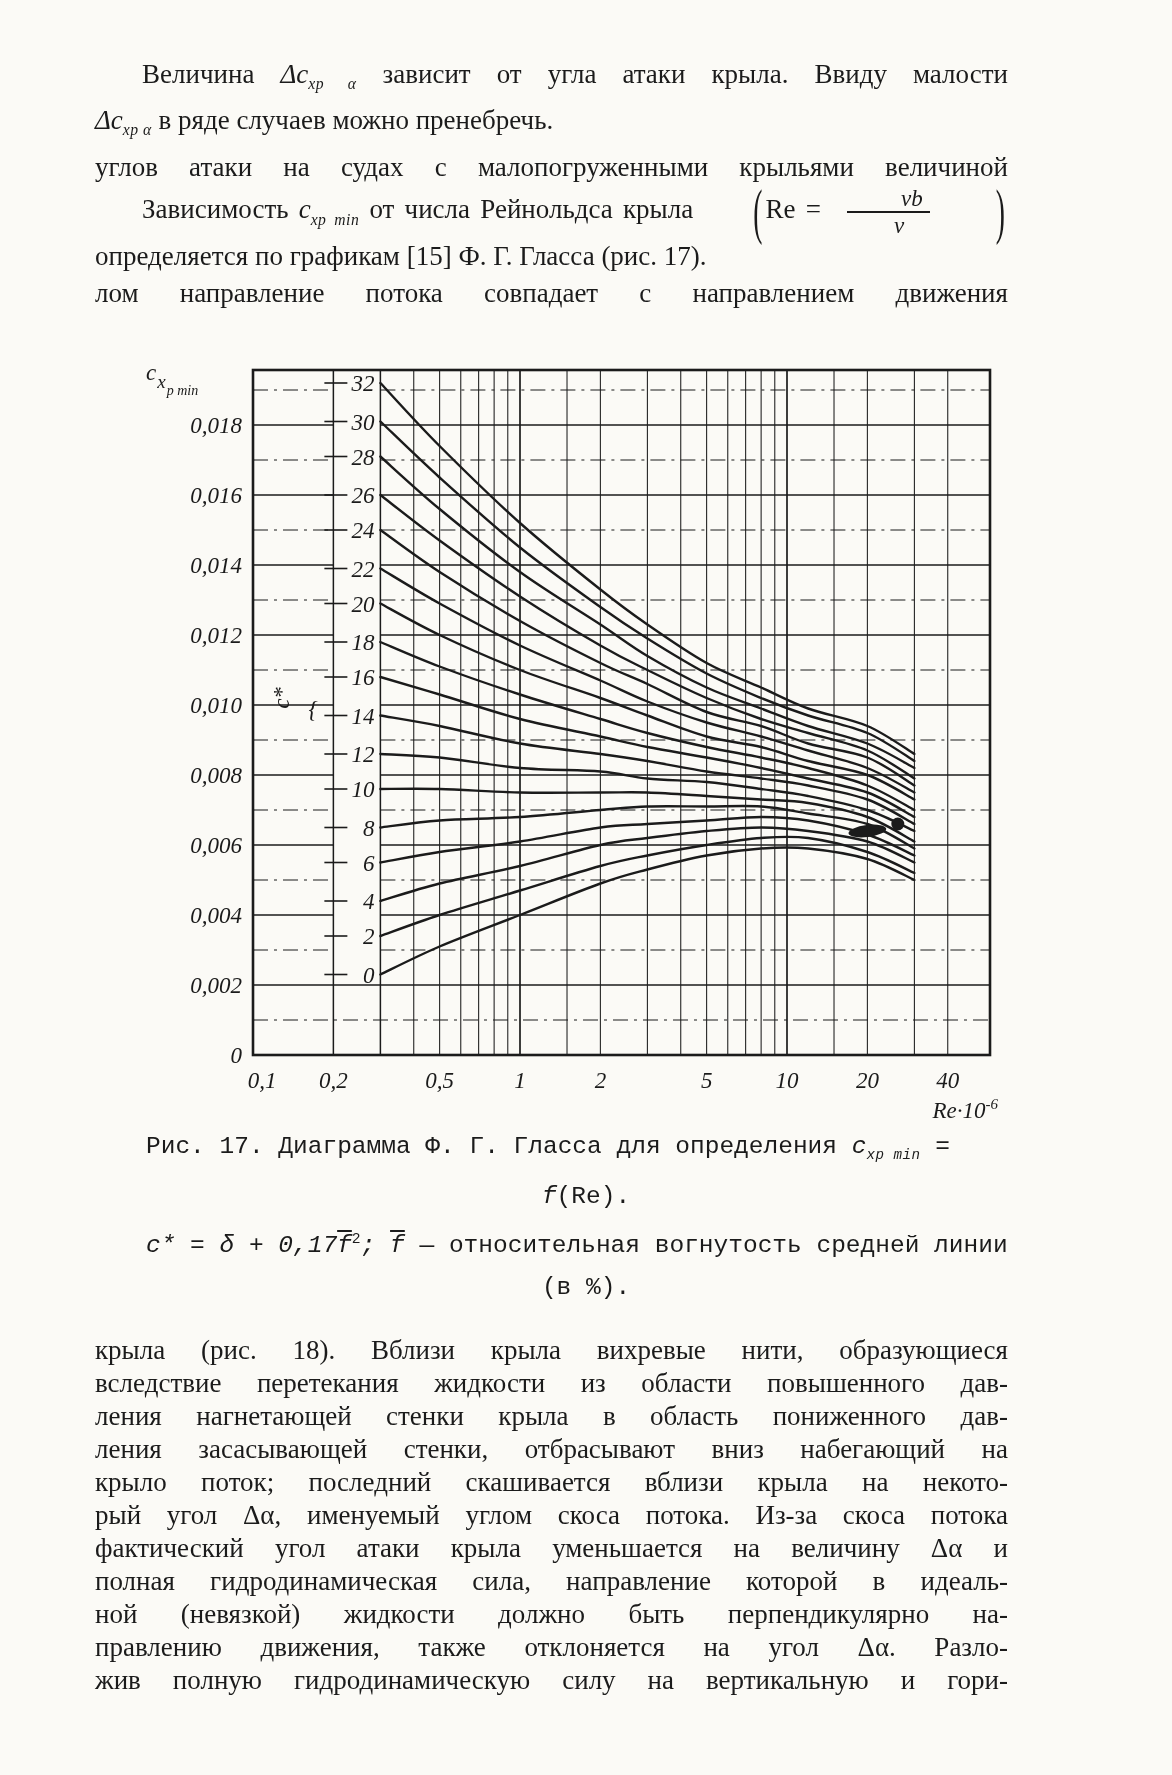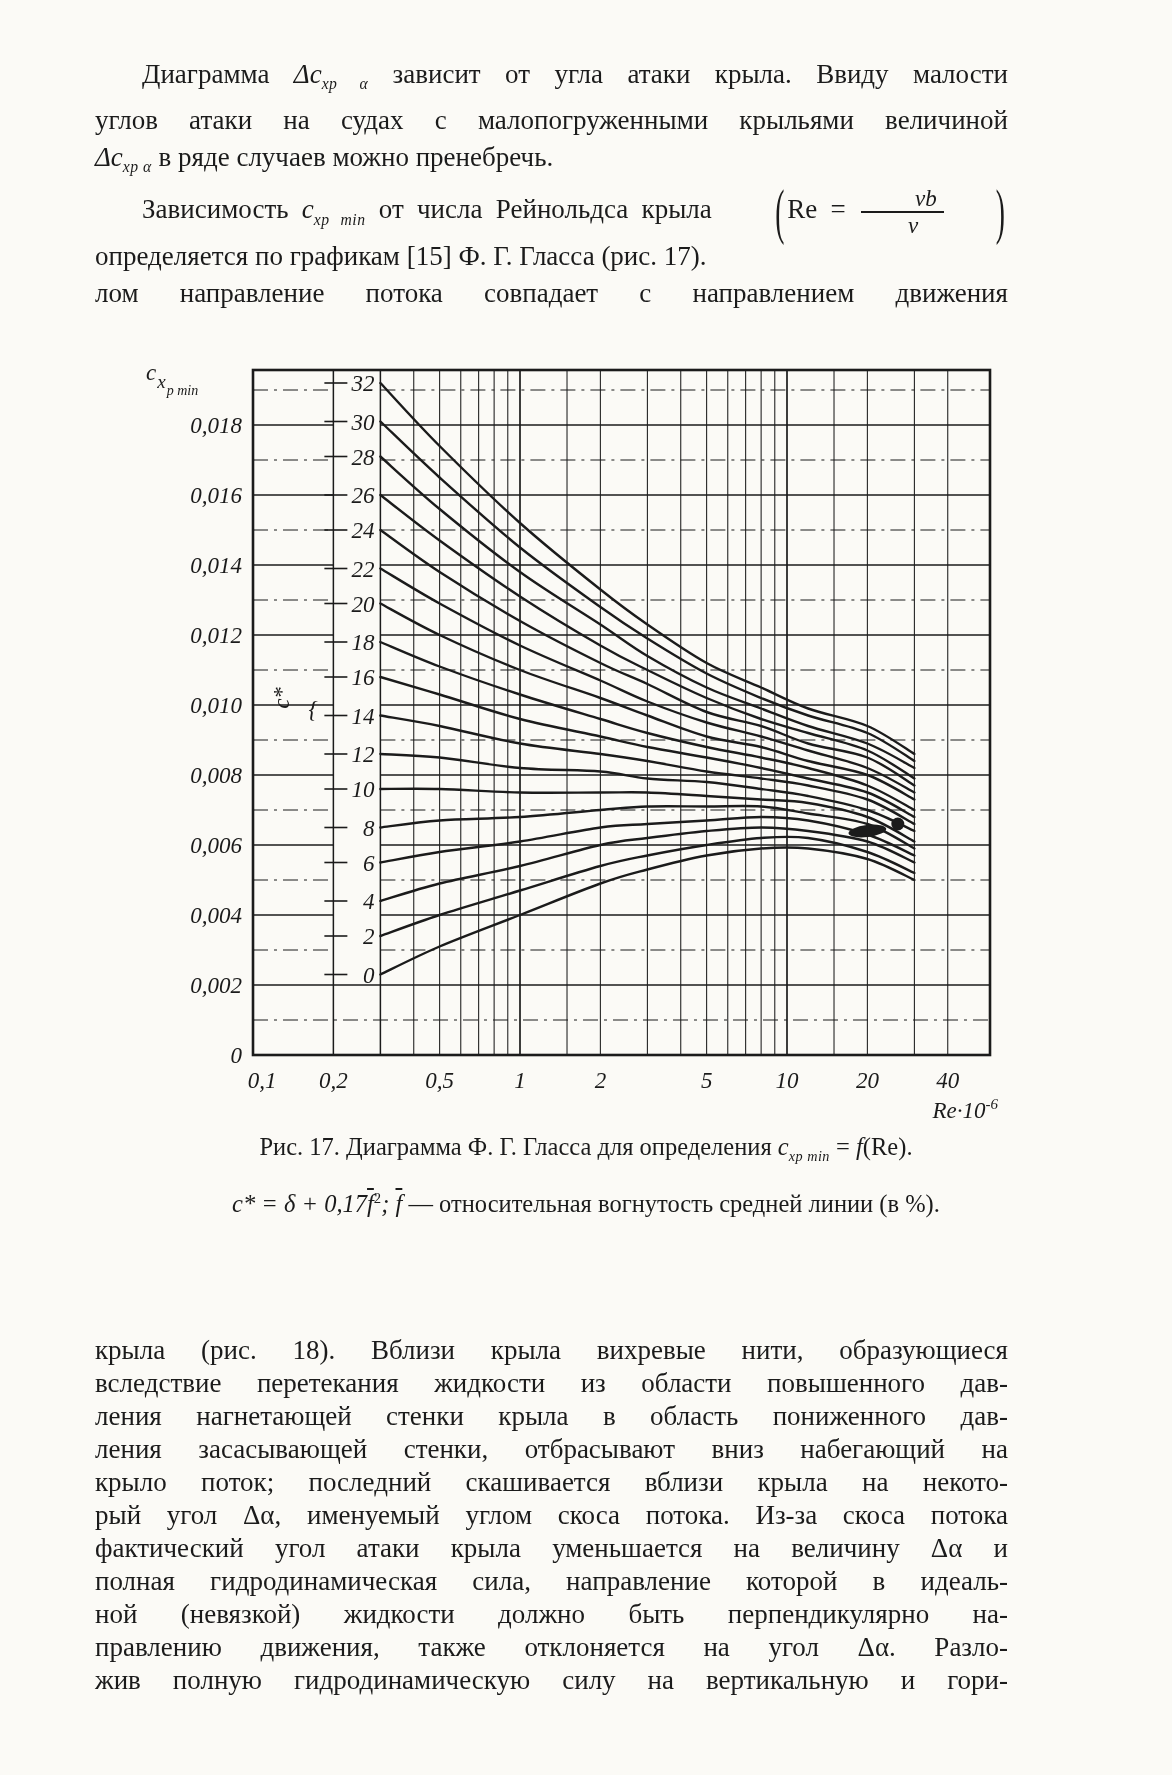--- a/index.html
+++ b/index.html
@@ -9,38 +9,38 @@
   .block-top{top:56px;line-height:37px;}
   .block-bottom{top:1334px;line-height:33px;}
   .line{text-align:justify;text-align-last:justify;}
   .line.indent{text-indent:47px;}
   .line.last{text-align-last:left;}
   .seg-i{font-style:italic;}
   .seg-over{font-style:italic;text-decoration:overline;}
   .seg-sub{font-style:italic;font-size:0.58em;letter-spacing:0.5px;}
   .seg-sup{font-size:0.6em;}
   .seg-paren{display:inline-block;transform:scaleY(2.2);font-size:1.02em;padding:0 3px;vertical-align:middle;}
-  .frac{display:inline-block;vertical-align:middle;text-align:right;font-style:italic;margin:0 2px;}
+  .frac{display:inline-block;vertical-align:middle;text-align:right;font-style:italic;margin:0 16px;}
   .frac .num{display:block;font-size:23px;line-height:25px;padding:0 7px;}
   .frac .den{display:block;border-top:2px solid #1b1b1b;font-size:23px;line-height:25px;}
   figure{position:absolute;left:130px;top:350px;margin:0;}
   .caption{position:absolute;left:146px;top:1126px;width:880px;font-size:24.5px;line-height:42px;}
-  .caption .line{text-align:center;text-align-last:center;}
+  .caption .line{text-align:left;text-align-last:center;font-family:Liberation Mono, monospace;}
   .pagenum{position:absolute;top:1772px;right:40px;font-size:27px;}
   .tick{font-family:"Liberation Serif",serif;font-style:italic;font-size:23px;fill:#1b1b1b;}
 </style>
 </head>
 <body>
 
 <main>
   <section class="textblock block-top">
     <div>
-        <div class="line indent"><span class="">Диаграмма </span><span class="seg-i">Δc</span><sub class="seg-sub">xp α</sub><span class=""> зависит от угла атаки крыла. Ввиду малости</span></div>
+        <div class="line indent"><span class="">Величина </span><span class="seg-i">Δc</span><sub class="seg-sub">xp α</sub><span class=""> зависит от угла атаки крыла. Ввиду малости</span></div>
+        <div class="line last"><span class="seg-i">Δc</span><sub class="seg-sub">xp α</sub><span class=""> в ряде случаев можно пренебречь.</span></div>
         <div class="line"><span class="">углов атаки на судах с малопогруженными крыльями величиной</span></div>
-        <div class="line last"><span class="seg-i">Δc</span><sub class="seg-sub">xp α</sub><span class=""> в ряде случаев можно пренебречь.</span></div>
       </div>
     <div>
         <div class="line indent"><span class="">Зависимость </span><span class="seg-i">c</span><sub class="seg-sub">xp min</sub><span class=""> от числа Рейнольдса крыла </span><span class="seg-paren">(</span><span class="">Re = </span><span class="frac"><span class="num">vb</span><span class="den">ν</span></span><span class="seg-paren">)</span></div>
         <div class="line last"><span class="">определяется по графикам [15] Ф. Г. Гласса (рис. 17).</span></div>
       </div>
     <div>
         <div class="line"><span class="">лом направление потока совпадает с направлением движения</span></div>
       </div>
   </section>
 

